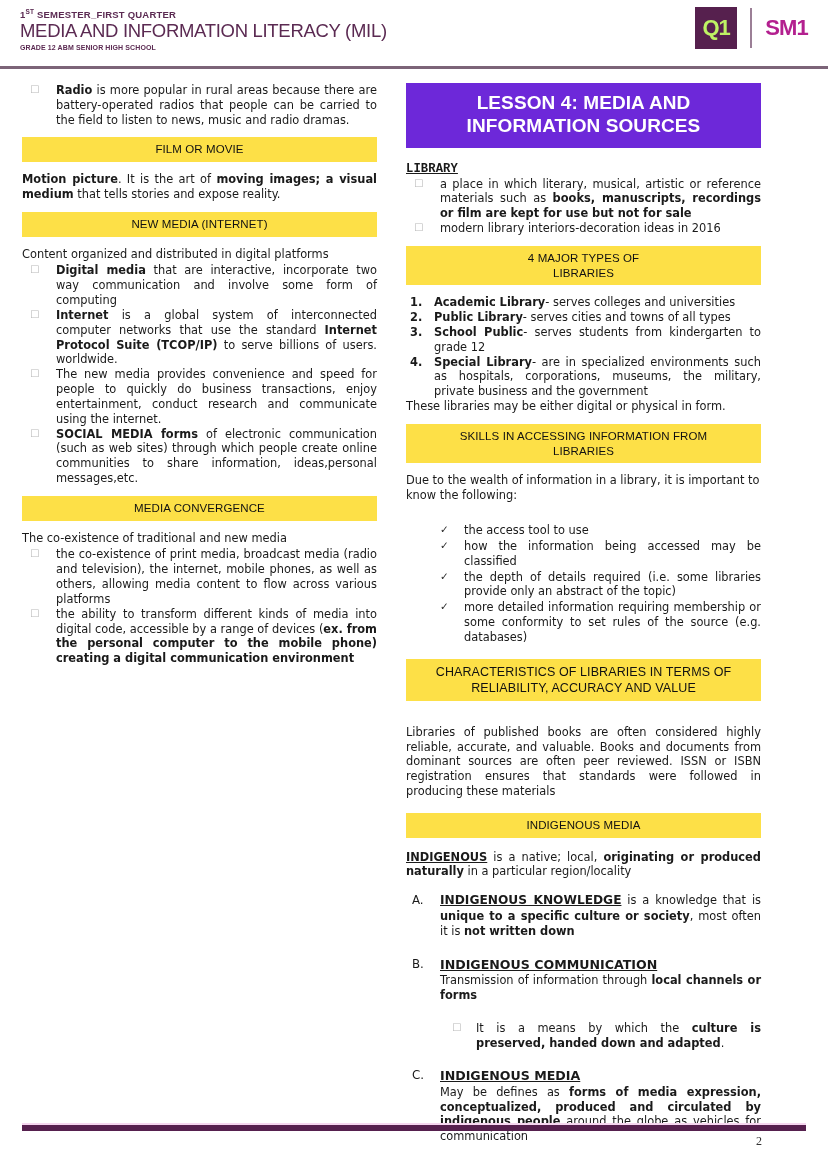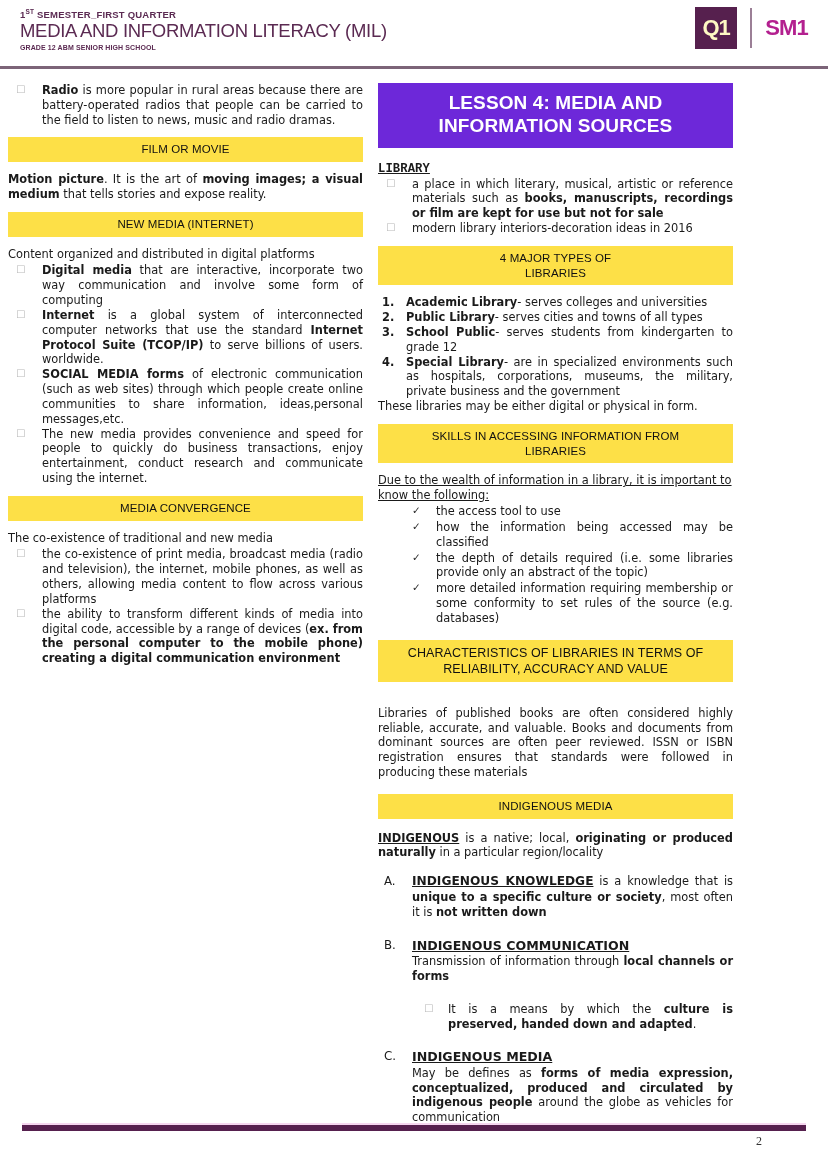--- a/index.html
+++ b/index.html
@@ -55,21 +55,21 @@
     right: 20px;
     top: 6px;
     display: flex;
     align-items: center;
     height: 44px;
   }
   .q-badge {
     width: 42px;
     height: 42px;
     background: #56204e;
-    color: #fef9c3;
+    color: #bef264;
     font-family: "Liberation Sans", sans-serif;
     font-size: 22px;
     font-weight: bold;
     letter-spacing: -1px;
     display: flex;
     align-items: center;
     justify-content: center;
   }
   .q-divider {
     width: 2px;
@@ -86,23 +86,23 @@
   }
   .hdr-rule {
     height: 3px;
     background: #7c6478;
     margin: 8px 0 0 0;
   }
 
   
   .columns {
     display: flex;
-    padding: 14px 22px 0 8px;
+    padding: 14px 22px 0 22px;
     box-sizing: border-box;
-    gap: 15px;
+    gap: 29px;
   }
   .col {
     width: 355px;
     flex: 0 0 355px;
   }
 
   
   .lesson-banner {
     background: #6d28d9;
     color: #ffffff;
@@ -279,22 +279,22 @@
 
     <p class="body"><b>Motion picture</b><span>. It is the art of </span><b>moving images; a visual medium</b><span> that tells stories and expose reality.</span></p>
 
     <div class="bar">NEW MEDIA (INTERNET)</div>
 
     <p class="body lead">Content organized and distributed in digital platforms</p>
 
     <ul class="sqlist">
       <li><b>Digital media</b><span> that are interactive, incorporate two way communication and involve some form of computing</span></li>
       <li><b>Internet</b><span> is a global system of interconnected computer networks that use the standard </span><b>Internet Protocol Suite (TCOP/IP)</b><span> to serve billions of users. worldwide.</span></li>
+      <li><span>The new media provides convenience and speed for people to quickly do business transactions, enjoy entertainment, conduct research and communicate using the internet.</span></li>
       <li><b>SOCIAL MEDIA forms</b><span> of electronic communication (such as web sites) through which people create online communities to share information, ideas,personal messages,etc.</span></li>
-      <li><span>The new media provides convenience and speed for people to quickly do business transactions, enjoy entertainment, conduct research and communicate using the internet.</span></li>
     </ul>
 
     <div class="bar">MEDIA CONVERGENCE</div>
 
     <p class="body lead">The  co-existence of traditional and new media</p>
 
     <ul class="sqlist">
       <li><span>the co-existence of print media, broadcast media (radio and television), the internet, mobile phones, as well as others, allowing media content to flow across various platforms</span></li>
       <li><span>the ability to transform different kinds of media into digital code, accessible by a range of devices (</span><b>ex. from the personal computer to the mobile phone) creating a digital communication environment</b></li>
     </ul>
@@ -325,21 +325,21 @@
       <li><b>School Public</b><span>- serves students from kindergarten to grade 12</span></li>
       <li><b>Special Library</b><span>- are in specialized environments such as hospitals, corporations, museums, the military, private business and the government</span></li>
     </ol>
     <p class="body nojust">These libraries may be either digital or physical in form.</p>
 
     <div class="bar">
       <div>SKILLS IN ACCESSING INFORMATION FROM</div>
       <div>LIBRARIES</div>
     </div>
 
-    <p class="body nojust" style="margin-bottom:1px;text-decoration:underline;">Due to the wealth of information in a library, it is important to know the following:</p>
+    <p class="body nojust" style="margin-bottom:20px;">Due to the wealth of information in a library, it is important to know the following:</p>
 
     <ul class="chklist">
       <li>the access tool to use</li>
       <li>how the information being accessed may be classified</li>
       <li>the depth of details required (i.e. some libraries provide only an abstract of the topic)</li>
       <li>more detailed information requiring membership or some conformity to set rules of the source (e.g. databases)</li>
     </ul>
 
     <div class="bar wide" style="margin-top:14px;">
       <div>CHARACTERISTICS OF LIBRARIES IN TERMS OF</div>

